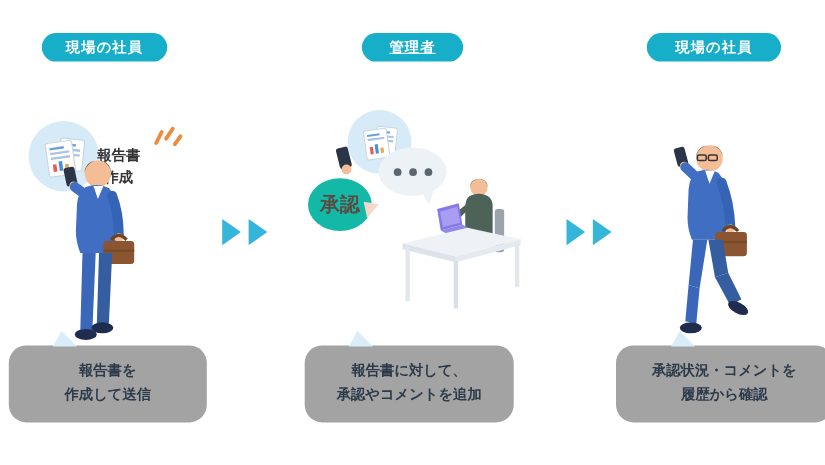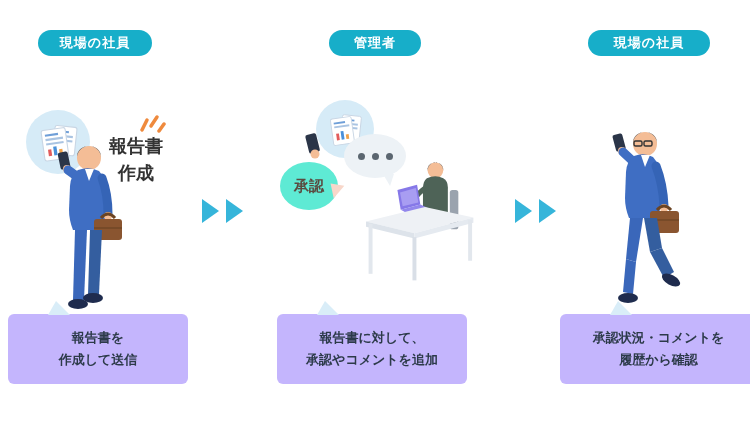--- a/index.html
+++ b/index.html
@@ -8,25 +8,25 @@
     font-family:"DejaVu Sans","Liberation Sans",sans-serif;
     padding-left:16px;
   }
   
   .badge{
     position:absolute;top:30px;height:26px;border-radius:14px;background:#17aec9;
     color:#ffffff;font-size:13px;font-weight:700;letter-spacing:1px;
     display:flex;align-items:center;justify-content:center;
   }
   .badge.b1{left:38px;width:114px;}
-  .badge.b2{left:329px;width:92px;}
+  .badge.b2{left:329px;width:92px;text-decoration:underline;}
   .badge.b3{left:588px;width:122px;}
   
   .caption{
-    position:absolute;top:314px;height:70px;background:#c4b5fd;border-radius:6px;
+    position:absolute;top:314px;height:70px;background:#a3a3a3;border-radius:16px;
     display:flex;align-items:center;justify-content:center;text-align:center;
     font-size:13px;font-weight:700;color:#2c3a49;line-height:1.7;white-space:pre-line;
   }
   .caption::after{
     content:"";position:absolute;top:-13px;left:40px;width:0;height:0;
     border-left:8px solid transparent;border-right:14px solid transparent;
     border-bottom:14px solid #d9edf8;
   }
   .caption.c1{left:8px;width:180px;}
   .caption.c2{left:277px;width:190px;}
@@ -38,27 +38,27 @@
   .arrow-pair.a2{left:515px;}
   .tri{width:0;height:0;border-top:12px solid transparent;border-bottom:12px solid transparent;border-left:17px solid #36b5da;}
   
   .doc-bubble{
     position:absolute;background:#d6ebf7;border-radius:50%;
     display:flex;align-items:center;justify-content:center;
   }
   .doc-bubble.d1{left:26px;top:110px;width:64px;height:64px;}
   .doc-bubble.d2{left:316px;top:100px;width:58px;height:58px;}
   .speech-label{
-    position:absolute;left:108px;top:132px;width:56px;text-align:center;
-    font-size:18px;font-weight:700;color:#333;line-height:1.5;white-space:pre-line;
+    position:absolute;left:80px;top:132px;width:56px;text-align:center;
+    font-size:13px;font-weight:700;color:#333;line-height:1.5;white-space:pre-line;
   }
   .approve-bubble{
-    position:absolute;left:280px;top:162px;width:58px;height:48px;background:#5eead4;
+    position:absolute;left:280px;top:162px;width:58px;height:48px;background:#14b8a6;
     border-radius:50%;display:flex;align-items:center;justify-content:center;
-    font-size:15px;font-weight:700;color:#5b4a40;
+    font-size:18px;font-weight:700;color:#5b4a40;
   }
   .approve-bubble::after{
     content:"";position:absolute;right:-7px;top:20px;width:0;height:0;
     border-top:5px solid transparent;border-bottom:10px solid transparent;
     border-left:13px solid #f8d7ca;transform:rotate(-12deg);
   }
   .ellipsis-bubble{
     position:absolute;left:344px;top:134px;width:62px;height:44px;background:#edf2f6;
     border-radius:50%;display:flex;align-items:center;justify-content:center;gap:7px;
   }

